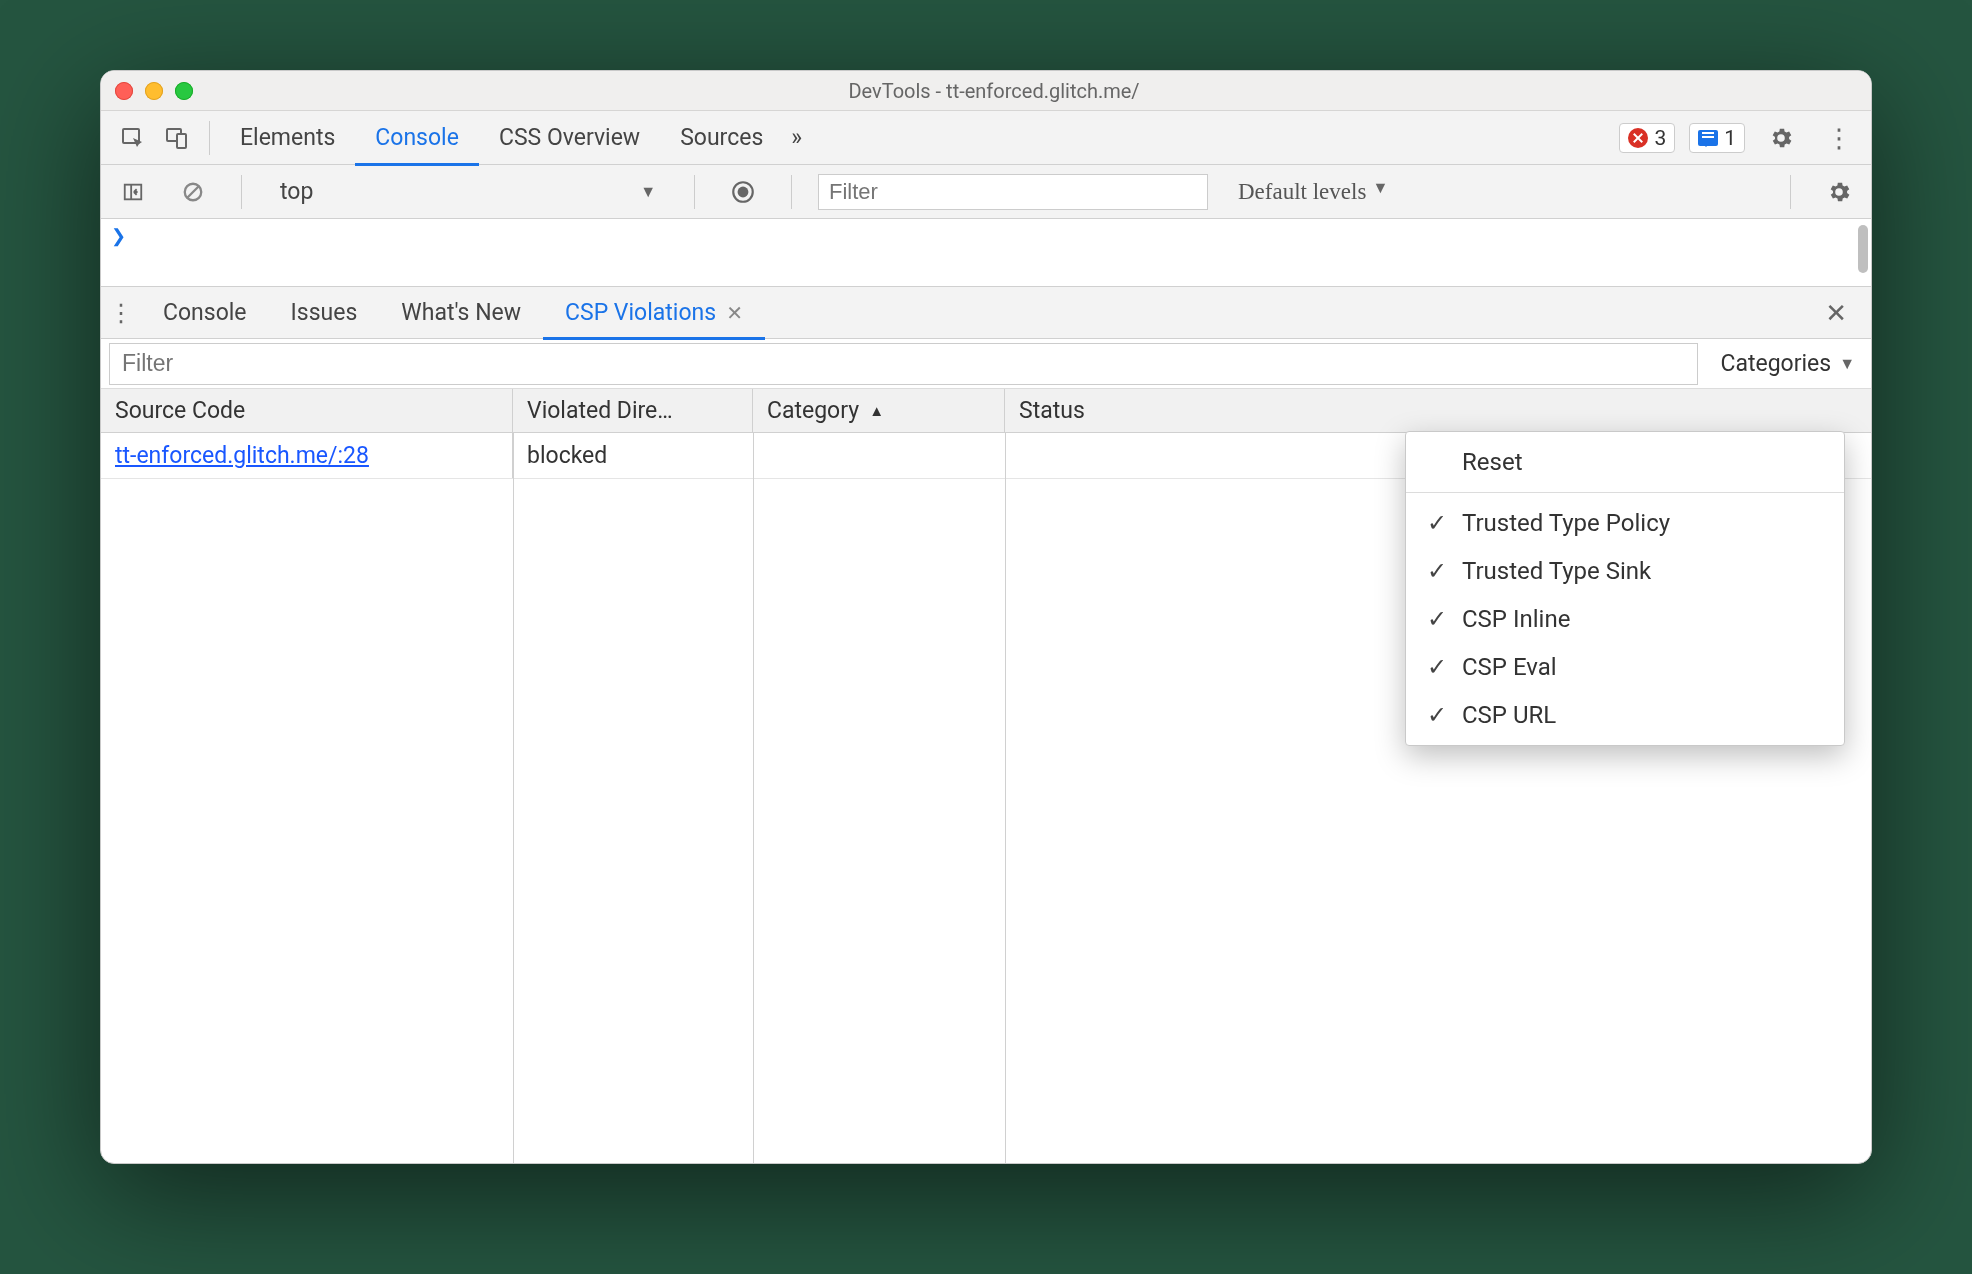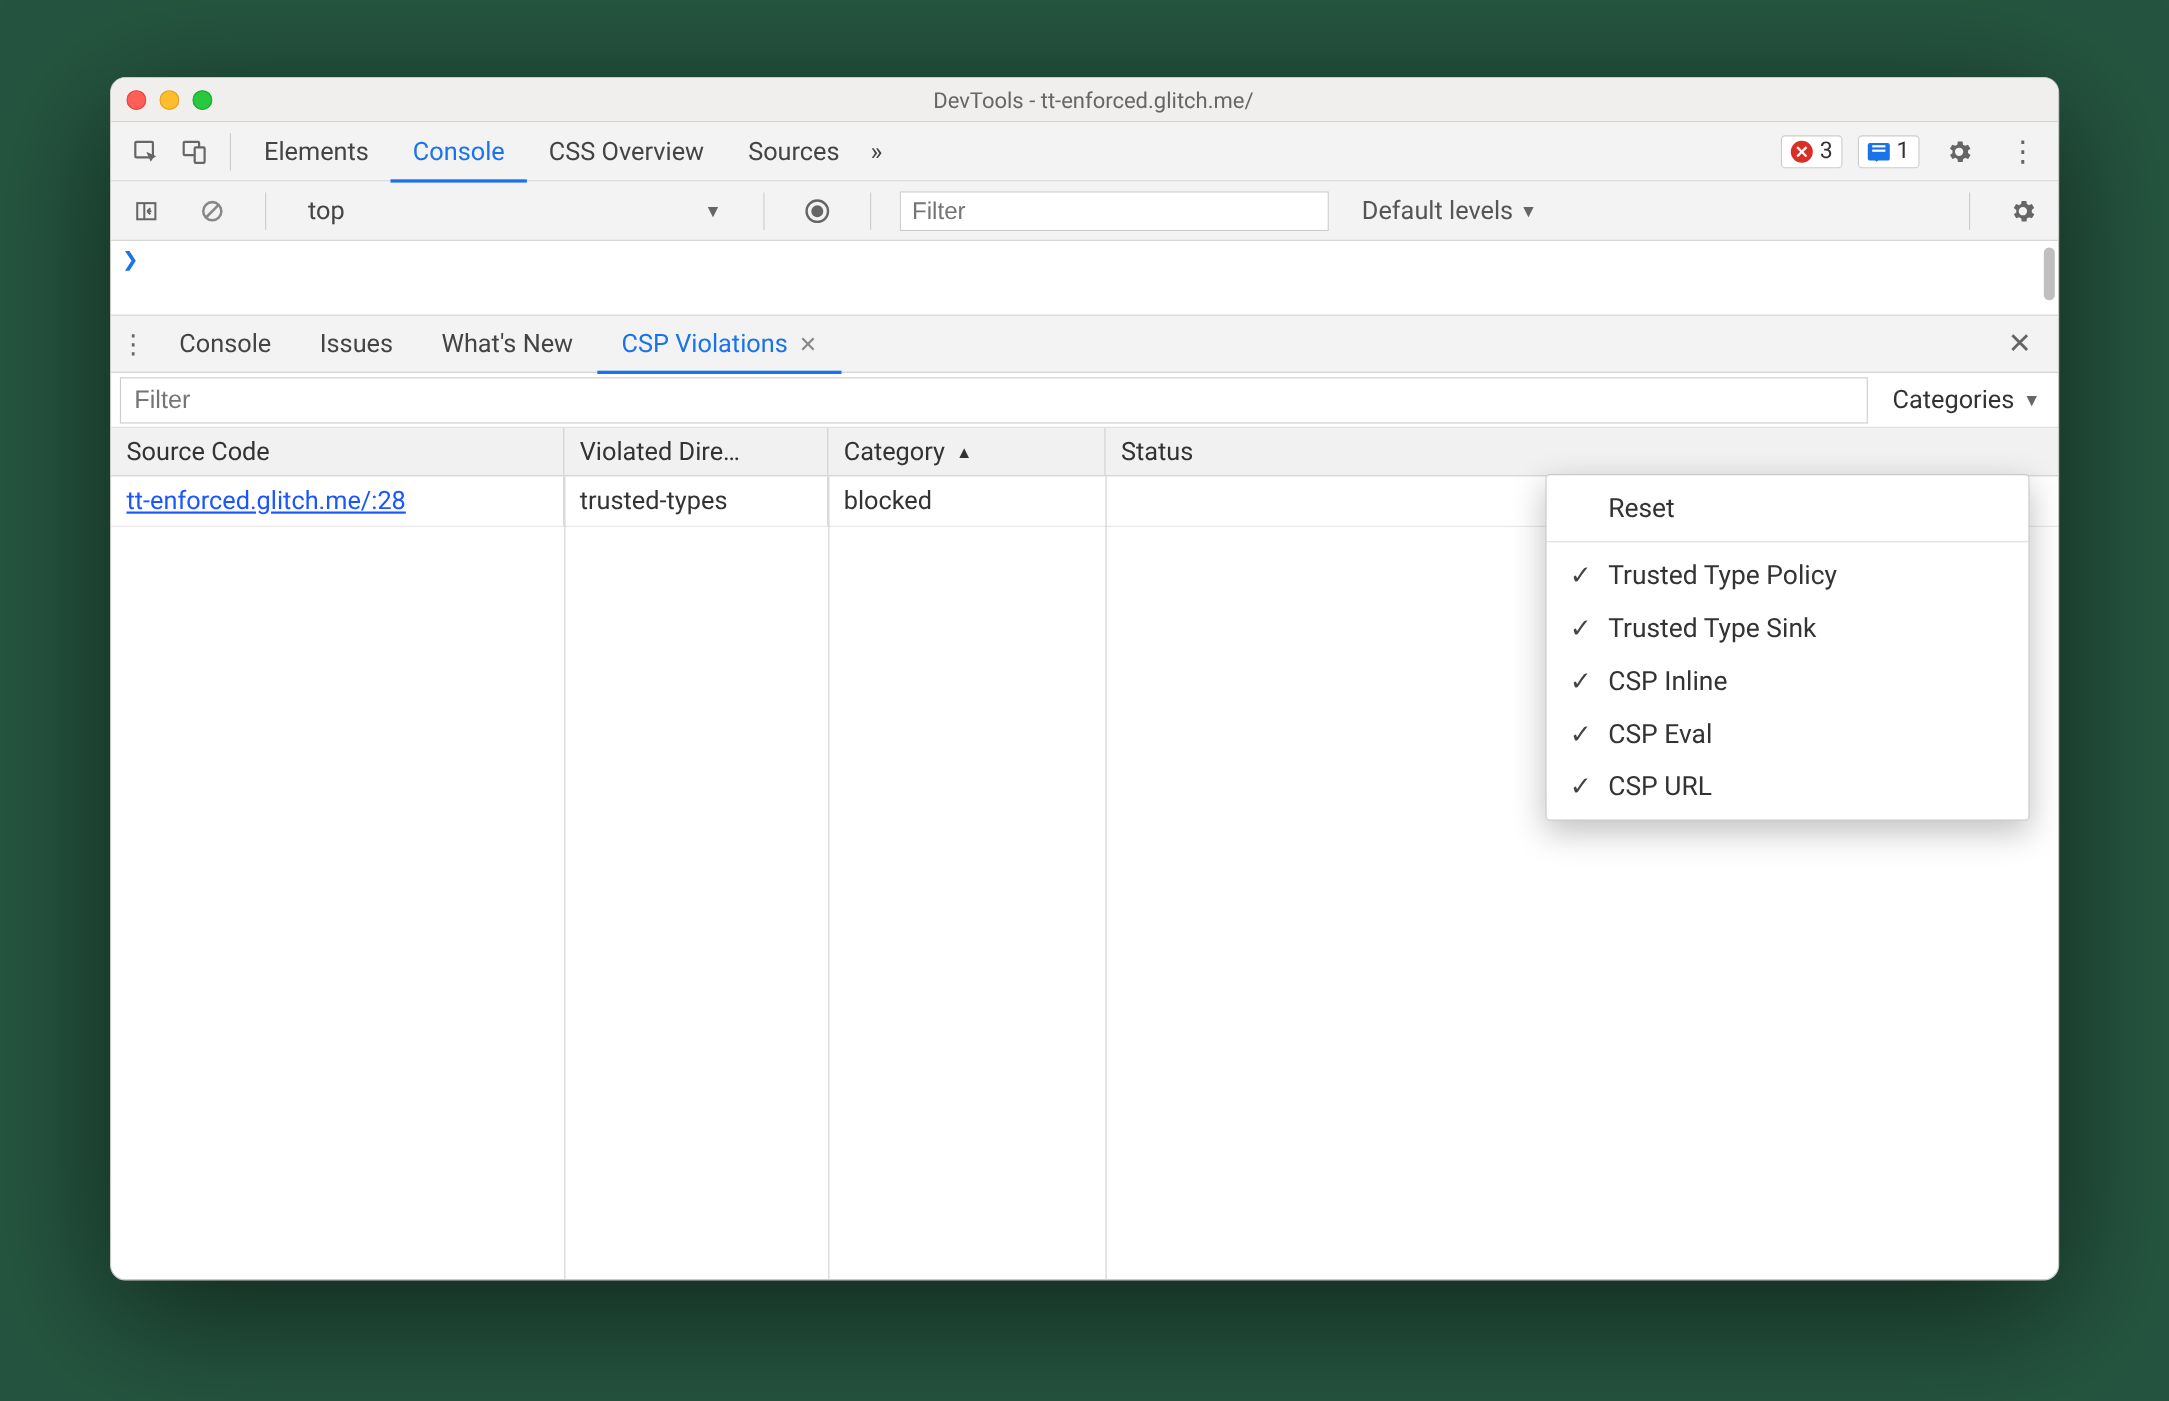--- a/index.html
+++ b/index.html
@@ -92,21 +92,21 @@
   .context-select {
     display:flex; align-items:center; justify-content:space-between;
     width: 400px; height: 36px; padding: 0 12px;
     background:#f3f3f3; color:#444;
   }
   .dropdown-caret { font-size: 16px; color:#666; }
   .filter-input {
     height: 36px; border:1px solid #ccc; background:#fff;
     font-size: 22px; padding: 0 10px; width: 390px; color:#999;
   }
-  .levels { display:flex; align-items:center; gap:6px; padding:0 14px; }
+  .levels { display:flex; gap:6px; padding:0 14px;font-family:Liberation Serif, serif; }
 
   .console-body {
     height: 68px; background:#fff; border-bottom:1px solid #d0d0d0;
     position:relative;
   }
   .chev { position:absolute; left:10px; top:6px; color:#1a73e8; font-size:18px; }
   .sb {
     position:absolute; right:3px; top:6px; width:10px; height:48px;
     background:#bfbfbf; border-radius:6px;
   }
@@ -318,21 +318,20 @@
         <span class="sort-caret">▲</span>
       </div>
       <div class="cell">
             <span>Status</span>
           </div>
     </div>
     <div class="data-row">
       <div class="cell">
             <span class="link">tt-enforced.glitch.me/:28</span>
           </div>
-      <div class="cell">trusted-types</div>
       <div class="cell">blocked</div>
     </div>
     <div class="col-lines">
       <div class="vline a"></div>
           <div class="vline b"></div>
           <div class="vline c"></div>
     </div>
 
     <div class="menu">
       <div class="item">

